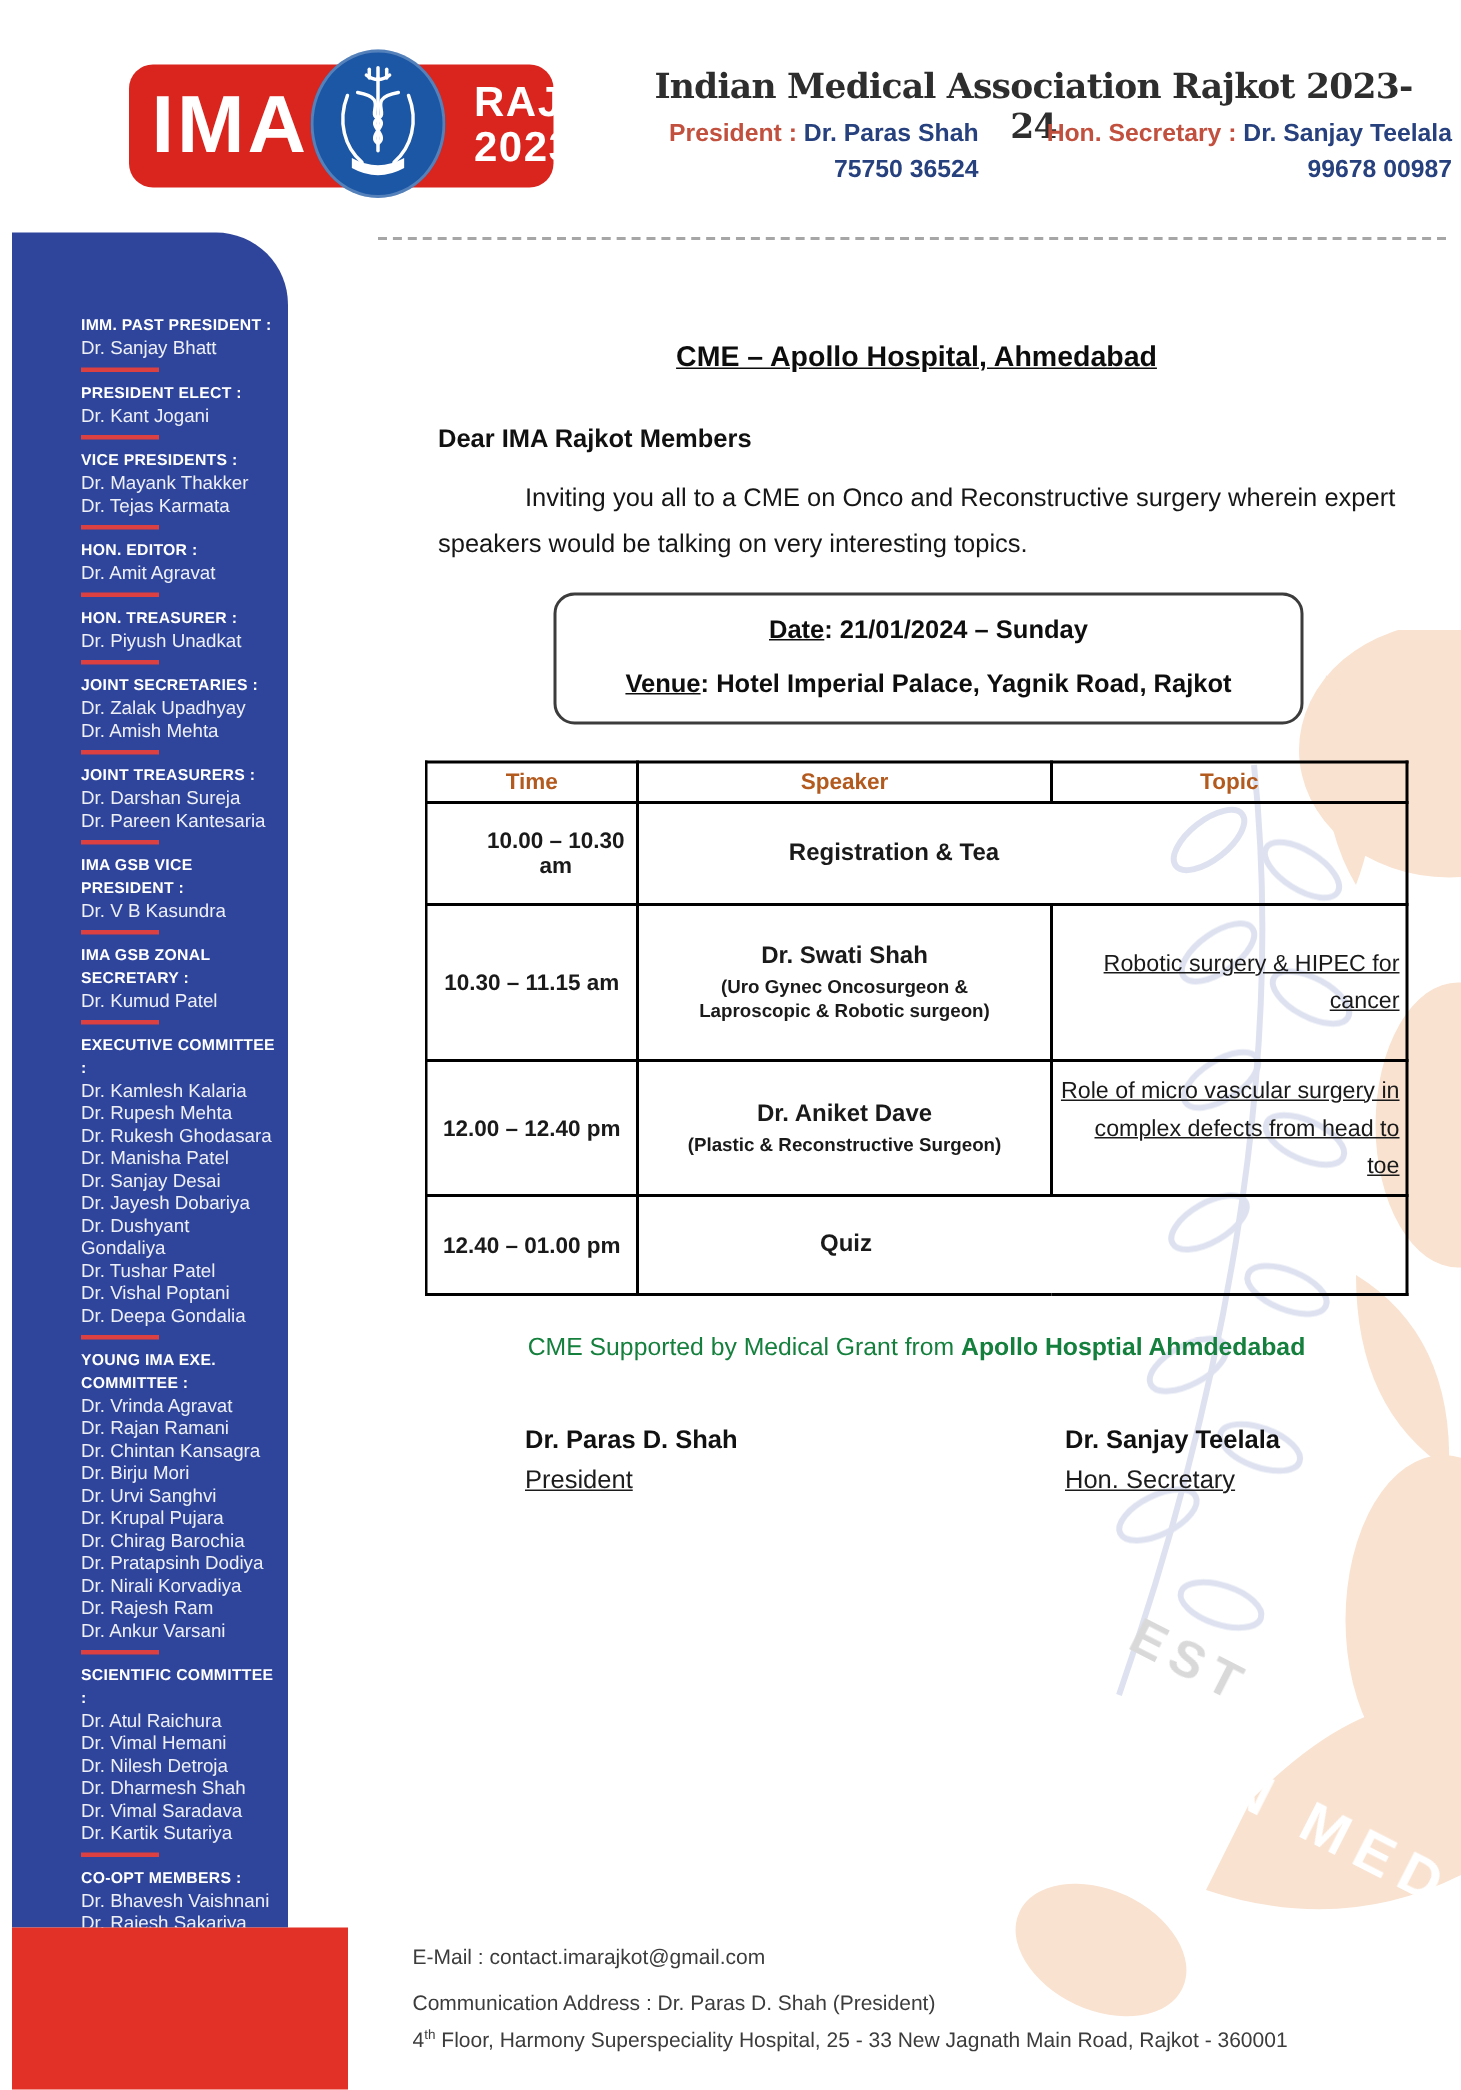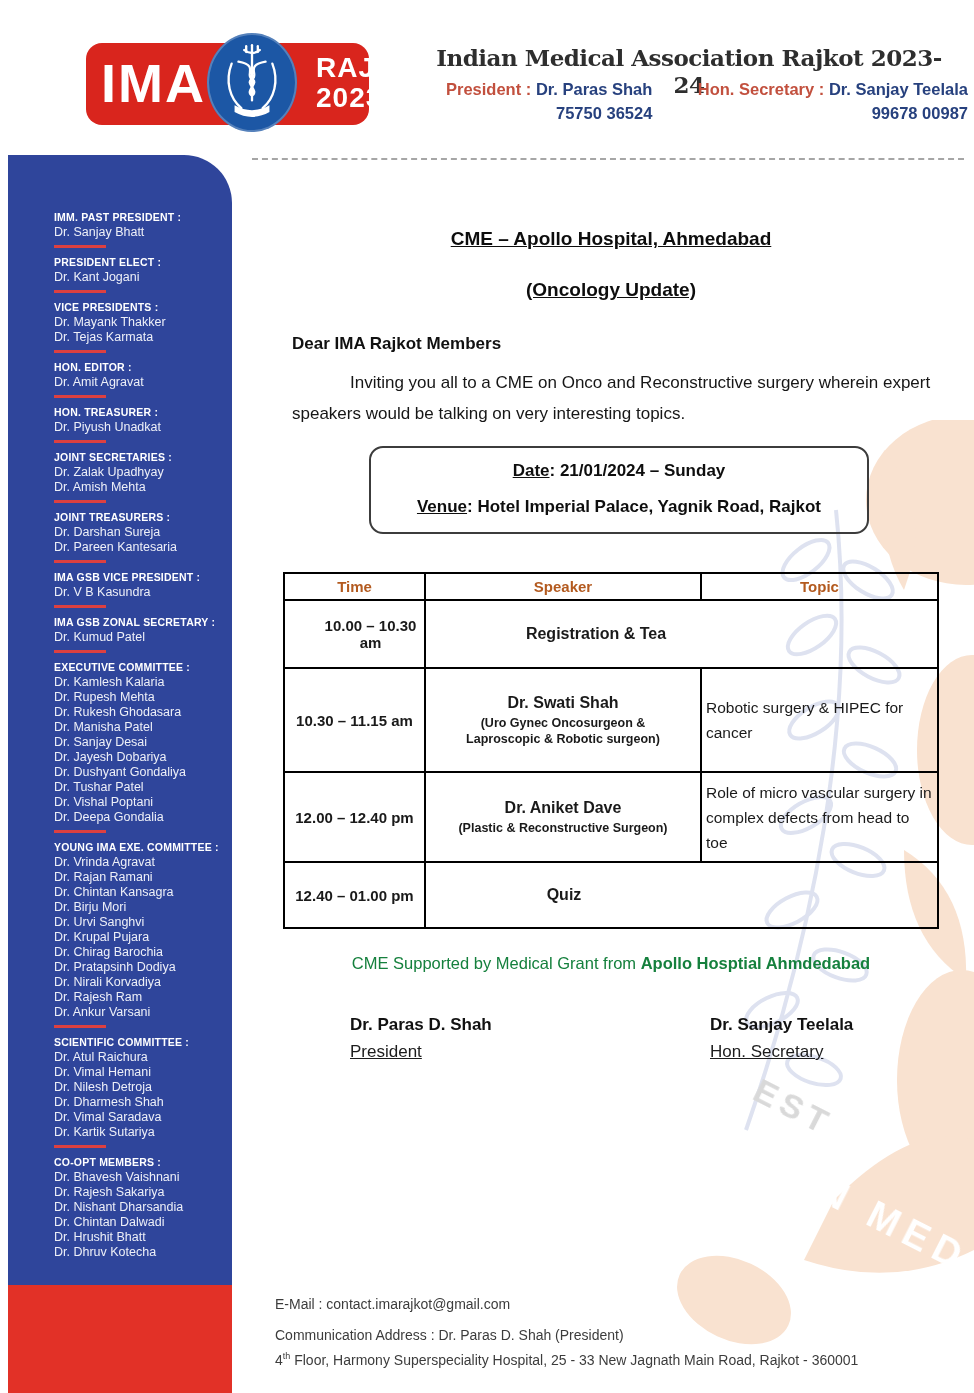--- a/index.html
+++ b/index.html
@@ -18,21 +18,21 @@
     font-family:"DejaVu Serif",serif;font-weight:bold;font-size:23px;color:#2e2e2e;letter-spacing:-.5px;}
   .contacts{position:absolute;left:446px;top:80px;width:522px;display:flex;justify-content:space-between;z-index:3;}
   .contact{display:flex;flex-direction:column;}
   .c-line{white-space:nowrap;font-size:16.5px;font-weight:bold;}
   .c-label{color:var(--label-red,#c2503e);}
   .c-name{color:var(--navy,#27417e);}
   .c-phone{color:var(--navy,#27417e);font-weight:bold;font-size:16.5px;text-align:right;margin-top:5px;}
   .dash-sep{position:absolute;left:252px;top:158px;width:712px;border-top:2px dashed #a6a6a6;z-index:1;}
 
   
-  .sidebar{position:absolute;left:8px;top:155px;width:224px;height:1130px;background:var(--sidebar-blue,#2f459b);
+  .sidebar{position:absolute;left:8px;top:155px;width:184px;height:1130px;background:var(--sidebar-blue,#2f459b);
     border-top-right-radius:48px;z-index:2;}
   .sidebar-red{position:absolute;left:8px;top:1285px;width:224px;height:108px;background:var(--block-red,#e23127);z-index:2;}
   .sb-inner{padding:55px 8px 0 46px;}
   .sb-title{color:#ffffff;font-weight:bold;font-size:10.5px;line-height:15px;letter-spacing:.2px;}
   .sb-name{color:#eef0f8;font-size:12.5px;line-height:15px;}
   .sb-div{width:52px;height:3px;background:var(--divider-red,#dd4040);margin:5px 0 7px 0;}
 
   
   .watermark{position:absolute;left:574px;top:420px;width:400px;height:973px;z-index:0;pointer-events:none;}
 
@@ -40,29 +40,29 @@
   .main{position:absolute;left:283px;top:228px;width:656px;z-index:1;}
   .doc-title{text-align:center;font-size:19px;font-weight:bold;text-decoration:underline;color:#0d0d0d;}
   .doc-subtitle{margin-top:29px;text-align:center;font-size:19px;font-weight:bold;text-decoration:underline;color:#0d0d0d;}
   .salutation{margin-top:33px;margin-left:9px;font-weight:bold;font-size:17px;color:#111;}
   .intro{margin:13px 6px 0 9px;font-size:17px;line-height:31px;text-indent:58px;color:#161616;}
   .infobox{margin:17px 70px 0 86px;border:2px solid #3c3c3c;border-radius:14px;padding:13px 6px 15px 6px;
     text-align:center;font-weight:bold;font-size:17px;color:#0e0e0e;}
   .infobox .line + .line{margin-top:16px;}
   .u{text-decoration:underline;}
 
-  table.schedule{margin-top:38px;border-collapse:collapse;width:654px;table-layout:fixed;border-radius:31px;}
+  table.schedule{margin-top:24px;border-collapse:collapse;width:654px;table-layout:fixed;border-radius:31px;}
   .schedule th,.schedule td{border:2px solid #000;vertical-align:middle;padding:2px 4px;}
   .schedule th{color:var(--table-head,#b35a1f);font-size:15px;font-weight:bold;padding:4px 0;}
   .col-time{width:141px;}.col-speaker{width:276px;}.col-topic{width:237px;}
   .t-time{font-weight:bold;font-size:15px;text-align:center;}
   .t-speaker{text-align:center;}
   .sp-name{font-weight:bold;font-size:16px;}
   .sp-sub{font-weight:bold;font-size:12.5px;line-height:16px;margin-top:3px;padding:0 14px;}
-  .t-topic{font-size:15.5px;text-align:left;line-height:25px;padding:6px 12px;}
+  .t-topic{font-size:15.5px;text-align:right;line-height:25px;padding:6px 12px;text-decoration:underline;}
   .span-inner{width:268px;text-align:center;font-weight:bold;font-size:16px;}
   tr.r1 td{height:62px;padding-left:36px;} tr.r2 td{height:98px;} tr.r3 td{height:80px;}
   tr.r4 td{height:84px;} tr.r5 td{height:60px;} tr.r6 td{height:58px;}
   tr.red-row td, tr.red-row .span-inner{color:var(--lunch-red,#a32020);}
 
   .support{margin-top:25px;text-align:center;font-size:16.5px;color:#15803d;}
   .signs{margin-top:42px;position:relative;height:60px;}
   .sign-left{position:absolute;left:67px;top:0;}
   .sign-right{position:absolute;left:427px;top:0;}
   .sign-name{font-weight:bold;font-size:17px;color:#111;}
@@ -225,21 +225,20 @@
       <div class="sb-name">Dr. Nishant Dharsandia</div>
       <div class="sb-name">Dr. Chintan Dalwadi</div>
       <div class="sb-name">Dr. Hrushit Bhatt</div>
       <div class="sb-name">Dr. Dhruv Kotecha</div>
     </div>
 </div>
 <div class="sidebar-red"></div>
 
 <div class="main">
   <div class="doc-title">CME – Apollo Hospital, Ahmedabad</div>
-  <div class="doc-subtitle">(Oncology Update)</div>
   <div class="salutation">Dear IMA Rajkot Members</div>
   <div class="intro">Inviting you all to a CME on Onco and Reconstructive surgery wherein expert speakers would be talking on very interesting topics.</div>
 
   <div class="infobox">
     <div class="line">
       <span class="u">Date</span><span>: 21/01/2024 – Sunday</span>
     </div>
     <div class="line">
       <span class="u">Venue</span><span>: Hotel Imperial Palace, Yagnik Road, Rajkot</span>
     </div>

